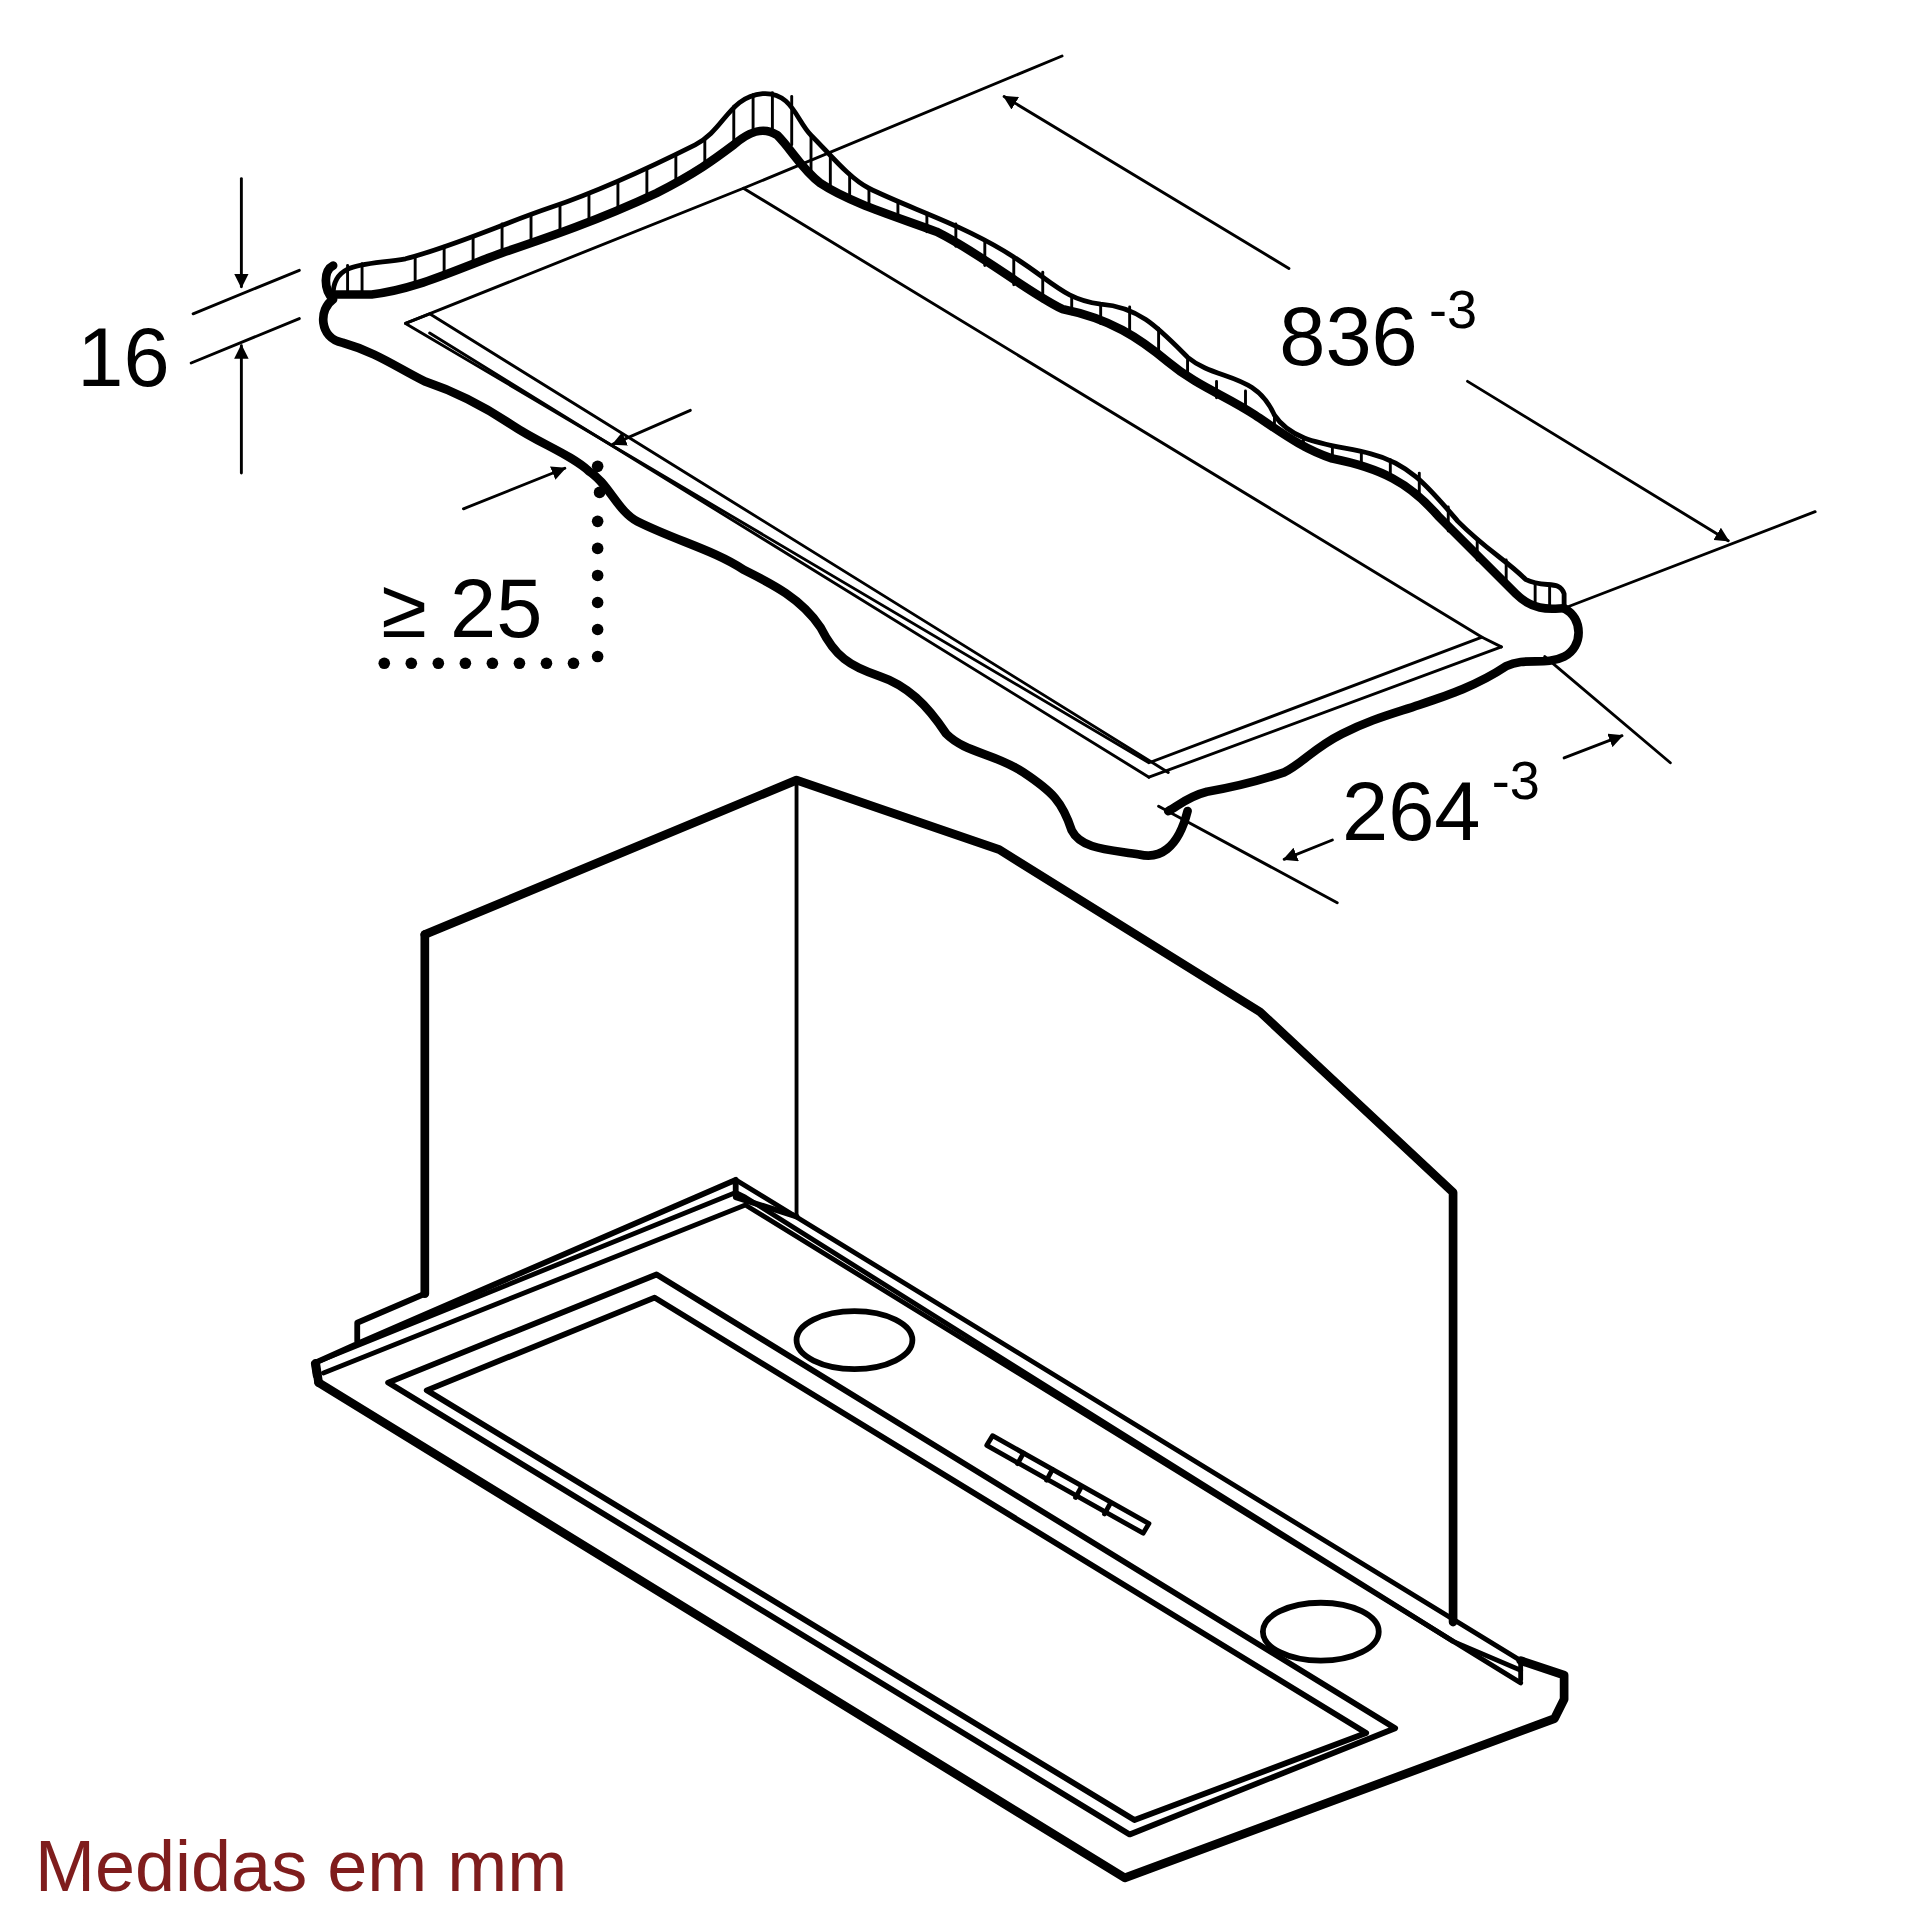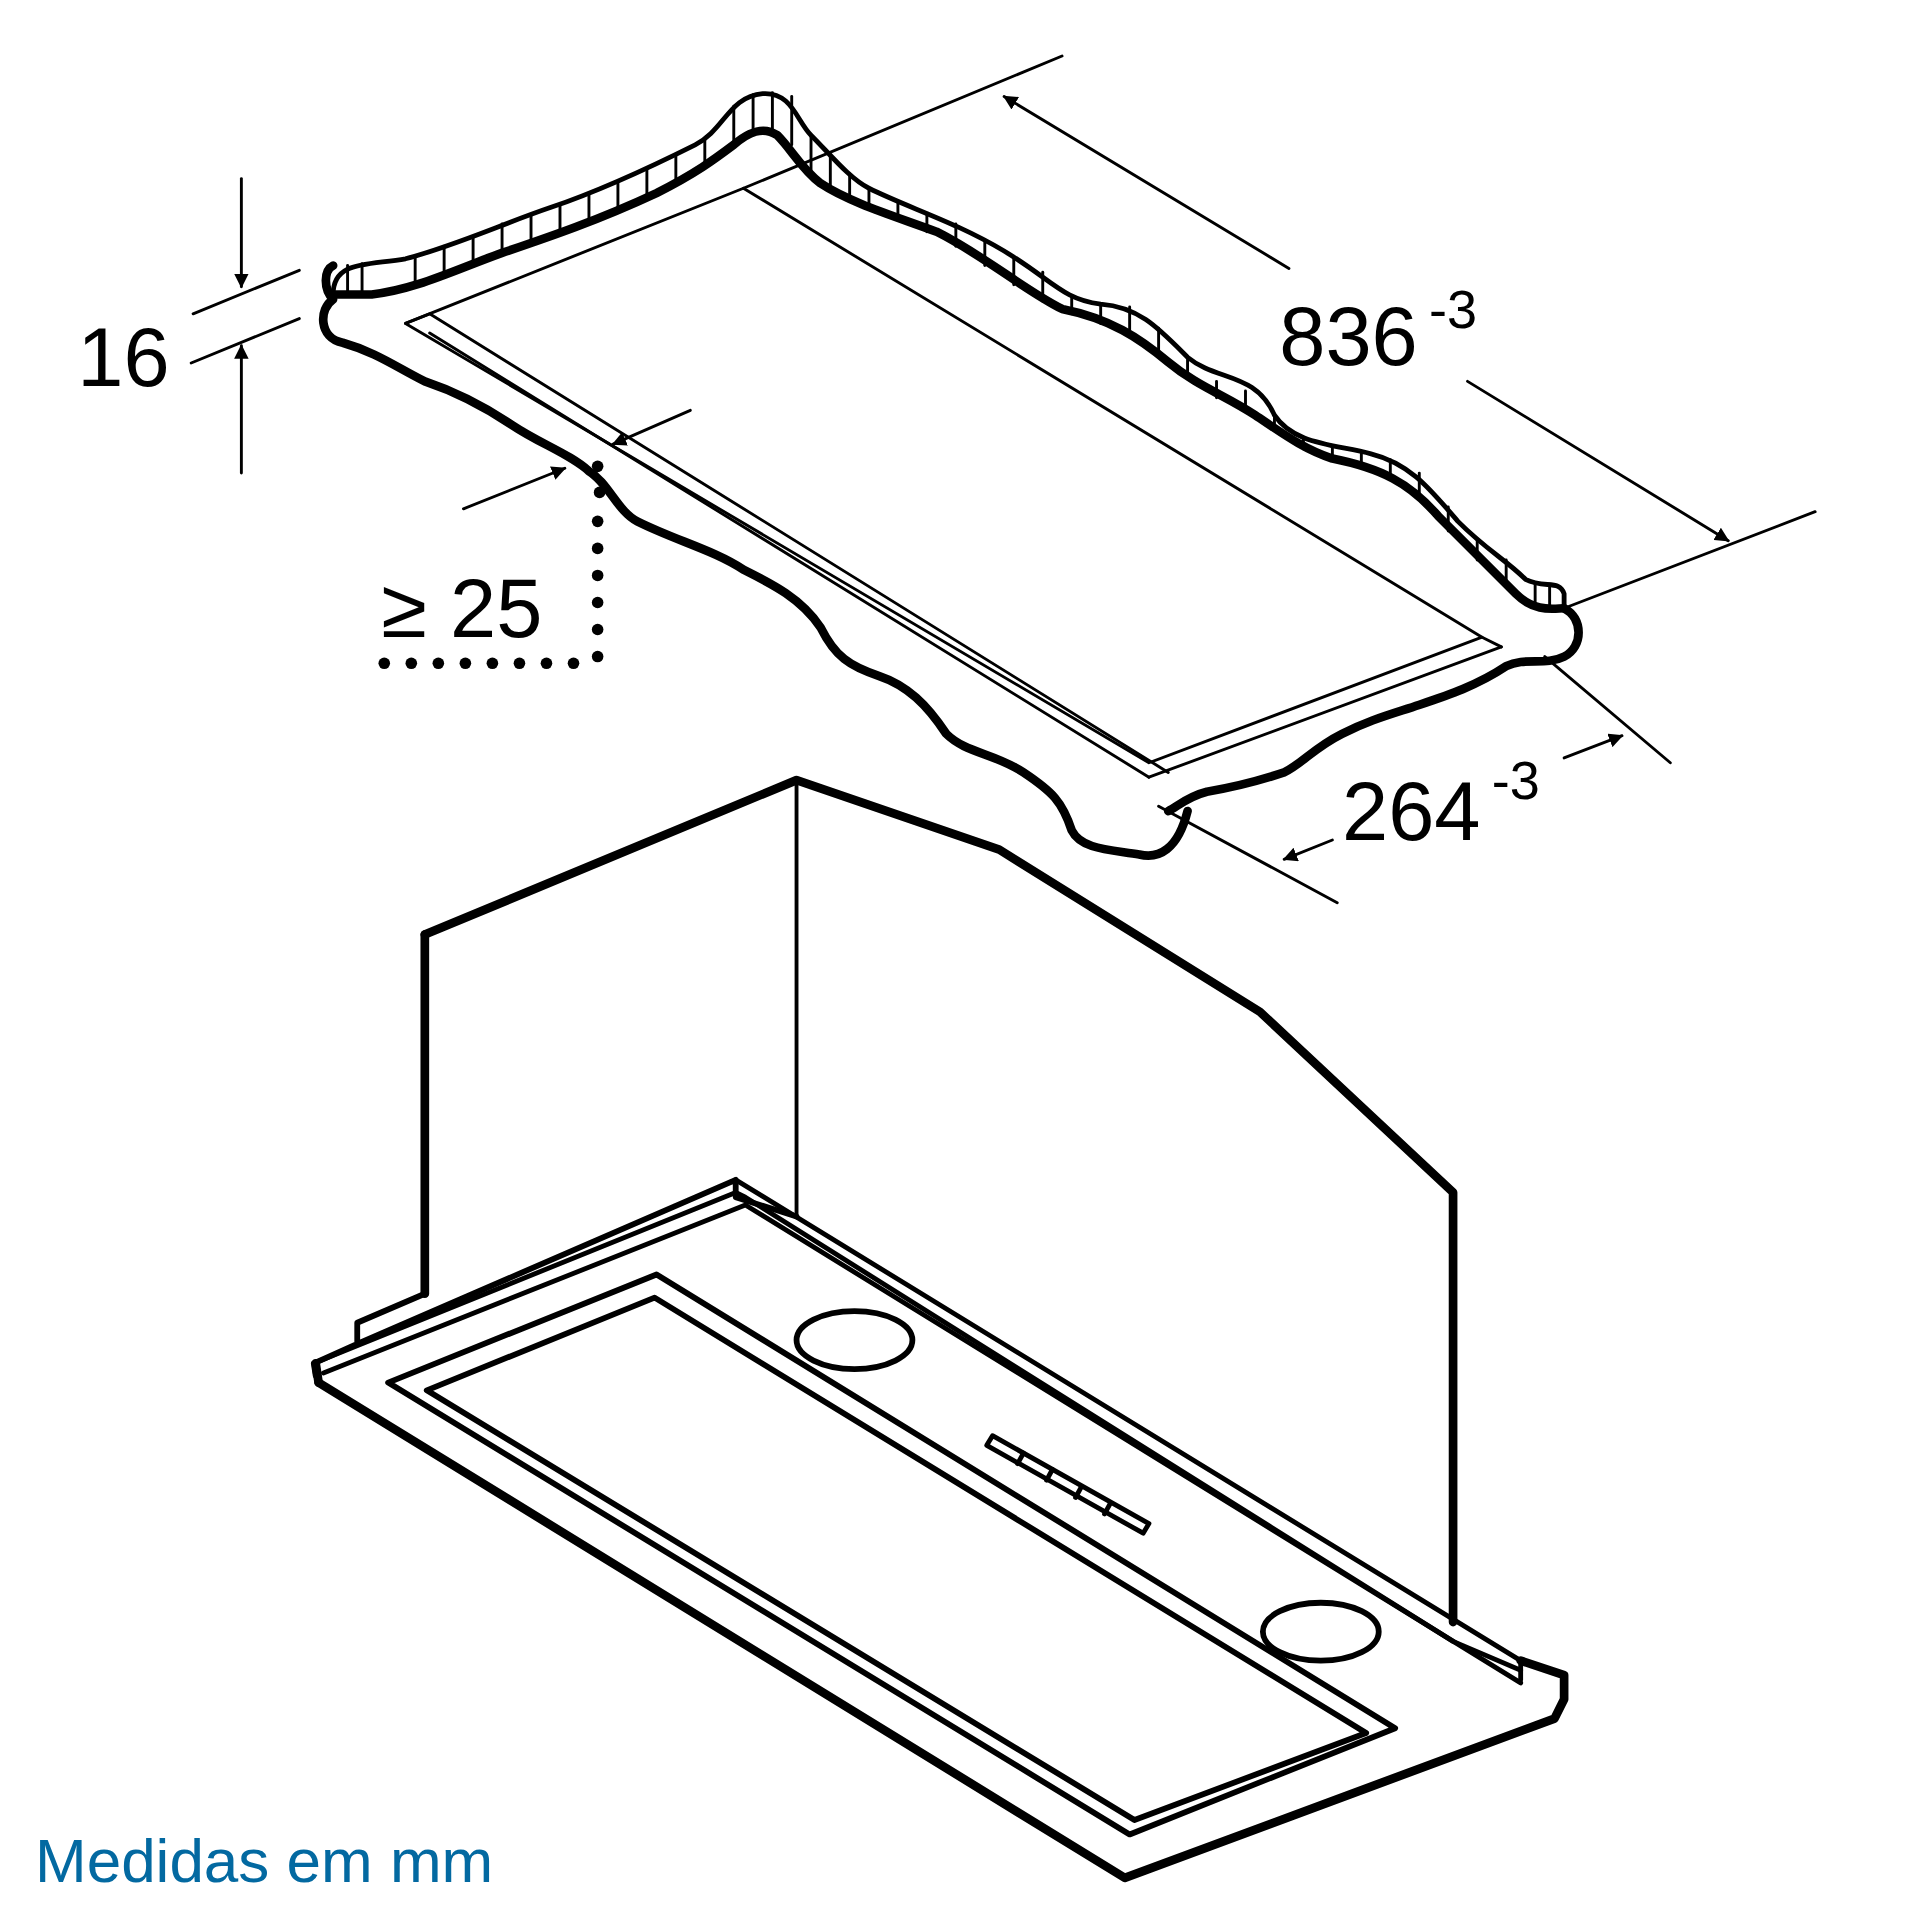--- a/index.html
+++ b/index.html
@@ -1,21 +1,21 @@
 <!DOCTYPE html>
 <html><head>
 <meta charset="utf-8">
 <style>
   html, body { margin: 0; padding: 0; background: #ffffff; }
   body { width: 1931px; height: 1931px; position: relative; overflow: hidden; }
   svg { position: absolute; left: 0; top: 0; }
   .dim-text { font-family: "Liberation Sans", sans-serif; fill: #000; }
   .caption {
     position: absolute; left: 35px; top: 1830px;
-    font-family: "Liberation Sans", sans-serif; font-size: 62px; color: #0369a1;
+    font-family: "Liberation Sans", sans-serif; font-size: 72px; color: #7f1d1d;
     line-height: 1; white-space: nowrap;
   }
 </style>
 </head>
 <body>
 
 <svg width="1931" height="1931" viewBox="0 0 2000 2000" xmlns="http://www.w3.org/2000/svg">
   <defs>
     <marker id="ah" viewBox="0 0 10 10" refX="9" refY="5" markerWidth="5" markerHeight="5" orient="auto-start-reverse">
       <path d="M0,0 L10,5 L0,10 z" fill="#000"></path>

